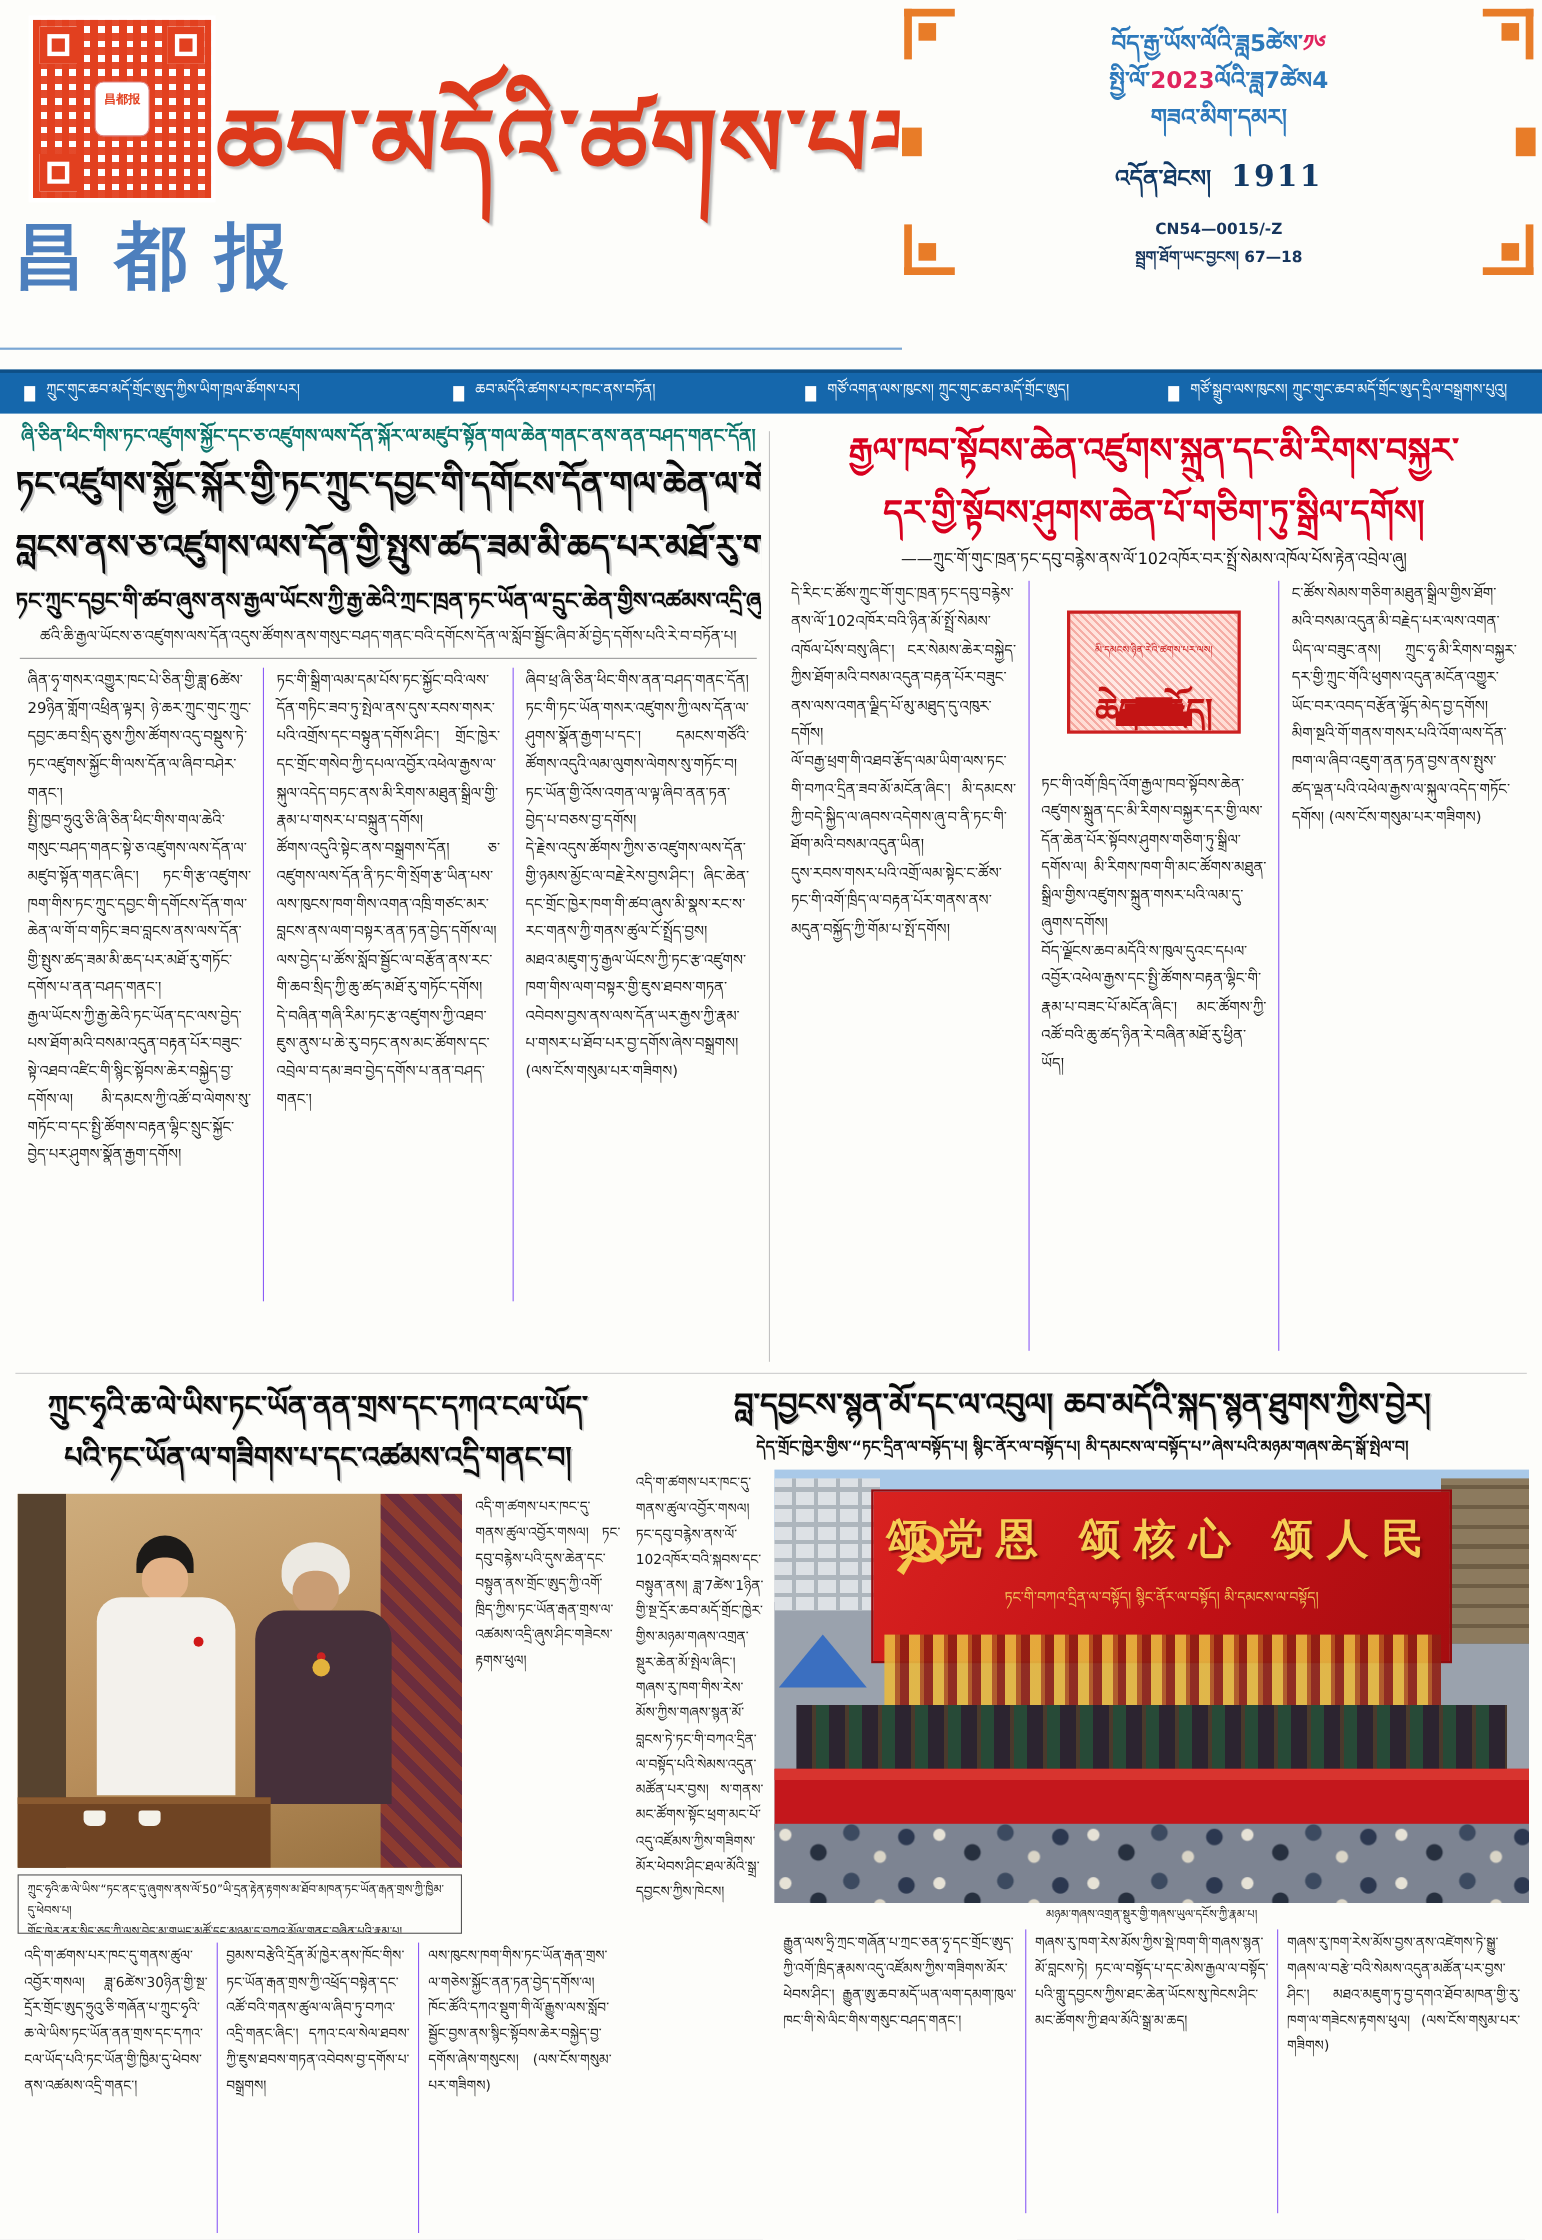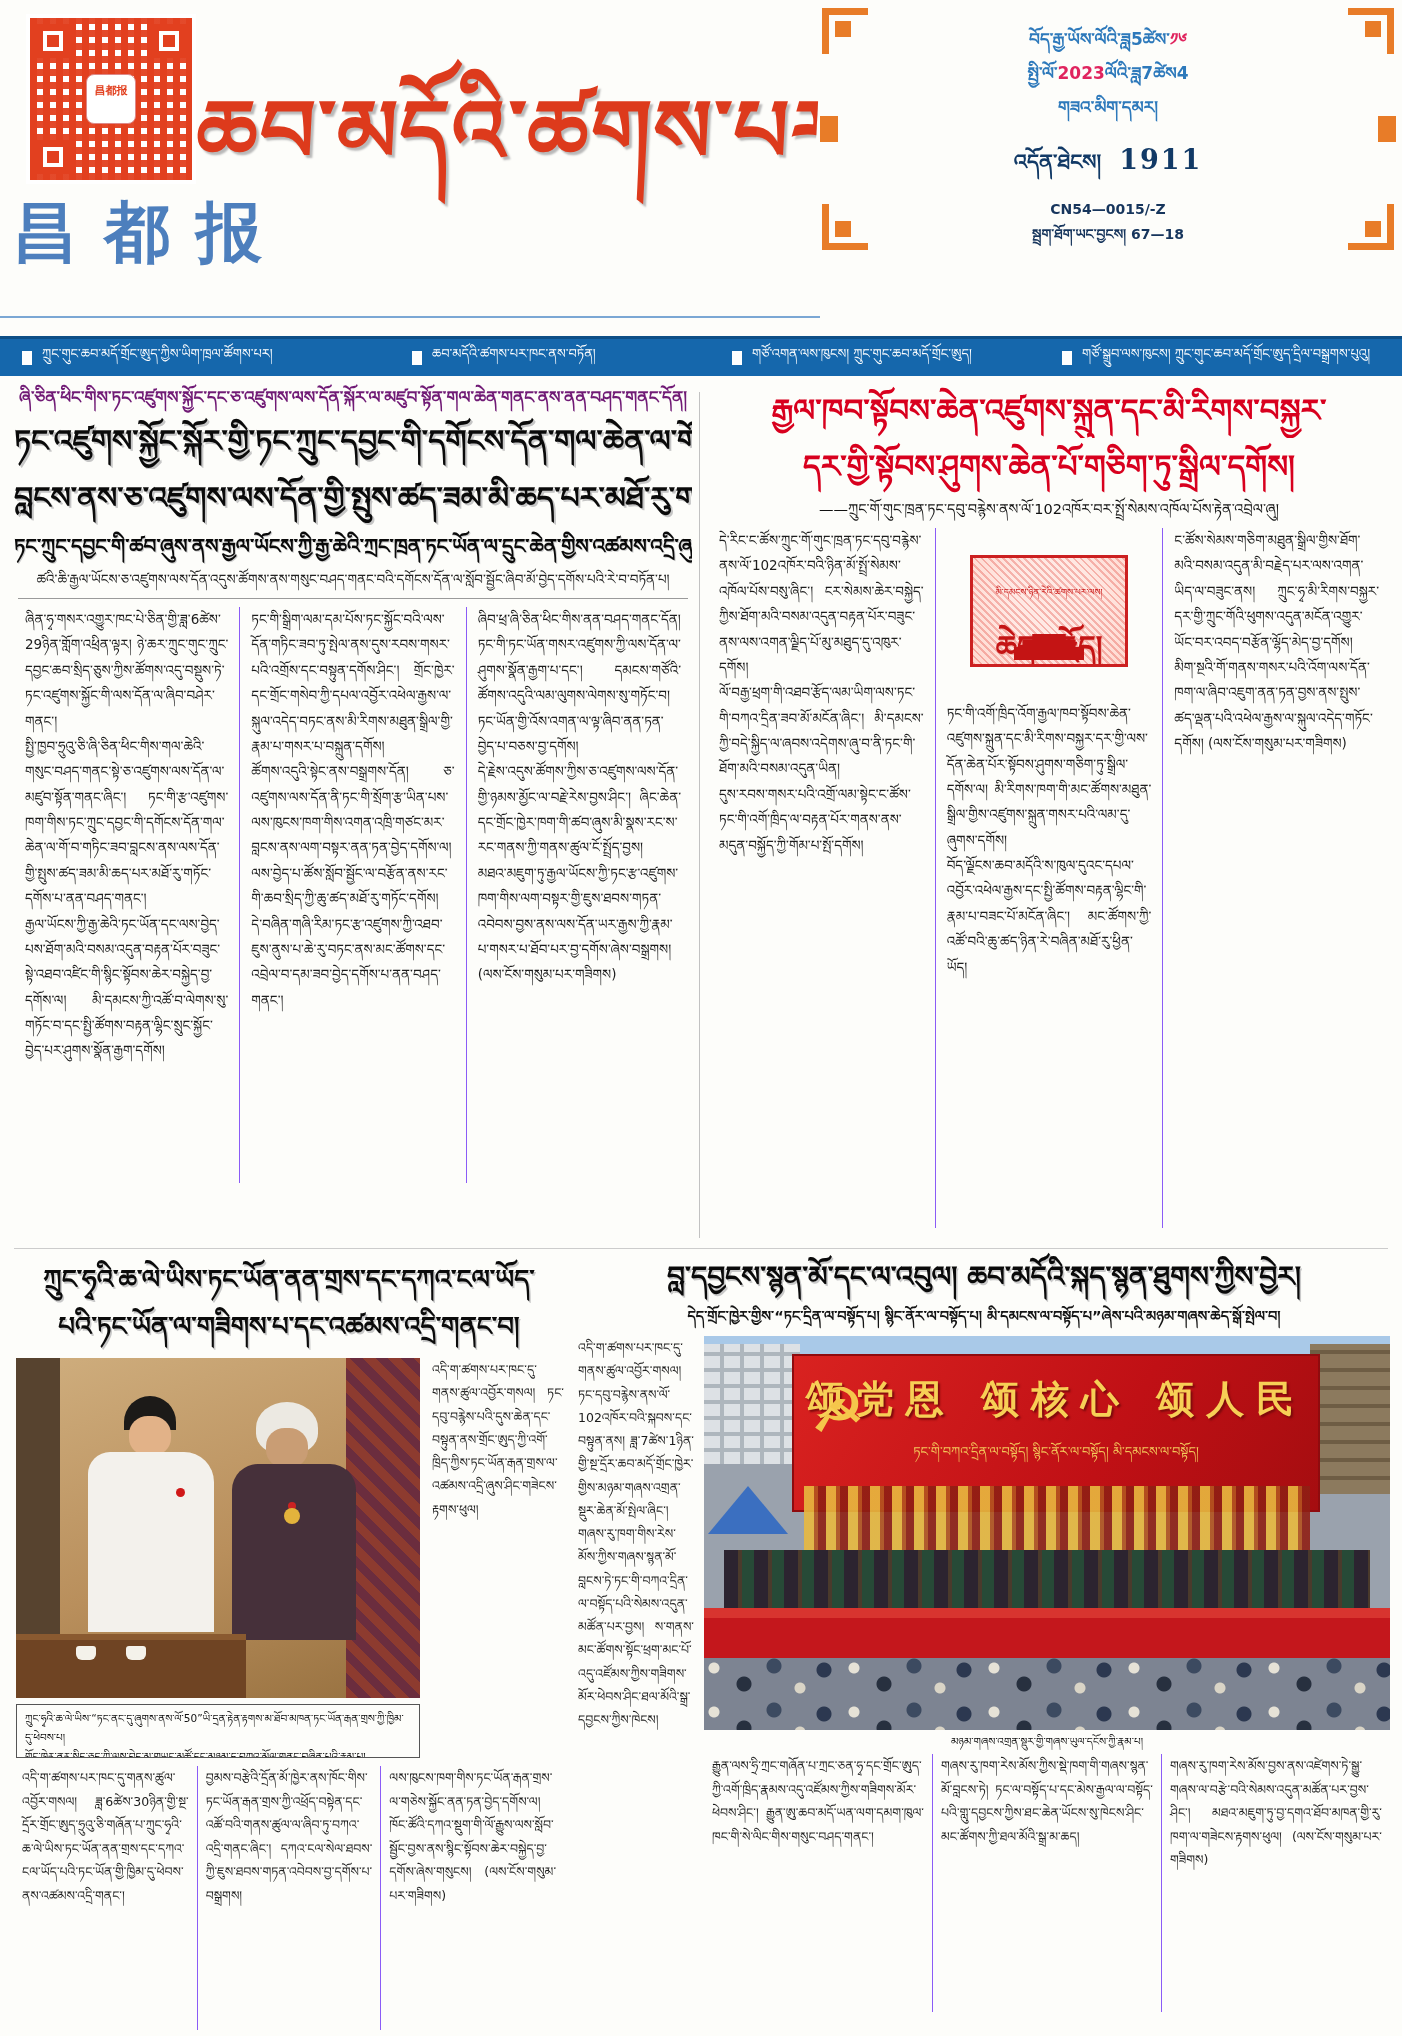--- a/index.html
+++ b/index.html
@@ -29,39 +29,39 @@
   
   .infobox { position:absolute; right:8px; top:8px; width:572px; height:242px; text-align:center; padding-top:14px; }
   .knot { position:absolute; width:46px; height:46px; border:7px solid #e87c28; }
   .knot::after { content:""; position:absolute; width:16px; height:16px; background:#e87c28; }
   .k-tl { left:0; top:0; border-right:none; border-bottom:none; } .k-tl::after { left:6px; top:6px; }
   .k-tr { right:0; top:0; border-left:none; border-bottom:none; } .k-tr::after { right:6px; top:6px; }
   .k-bl { left:0; bottom:0; border-right:none; border-top:none; } .k-bl::after { left:6px; bottom:6px; }
   .k-br { right:0; bottom:0; border-left:none; border-top:none; } .k-br::after { right:6px; bottom:6px; }
   .k-ml { position:absolute; left:-2px; top:108px; width:18px; height:26px; background:#e87c28; }
   .k-mr { position:absolute; right:-2px; top:108px; width:18px; height:26px; background:#e87c28; }
-  .ib-line { font-size:17px; line-height:34px; color:#2d79bb; font-weight:bold; }
+  .ib-line { font-size:21px; line-height:34px; color:#2d79bb; font-weight:bold; }
   .ib-num { color:#e0245e; }
   .ib-issue { margin-top:14px; font-size:21px; color:#123a66; font-weight:bold; }
   .ib-issue .big { font-size:27px; font-family:"DejaVu Serif", serif; letter-spacing:2px; margin-left:18px; }
   .ib-small { font-size:14px; line-height:25px; color:#16355c; font-weight:bold; }
 
   
   .navbar { position:absolute; left:0; top:336px; width:1402px; height:40px; background:#1567ac;
         border-top:3px solid #0e4f86; display:flex; align-items:center; color:#fff; }
   .nav-item { display:flex; align-items:center; font-size:13px; white-space:nowrap; overflow:hidden; }
   .nav-item .sq { width:10px; height:14px; background:#fff; margin:0 10px 0 22px; flex:none; }
   .n1 { width:390px; } .n2 { width:320px; } .n3 { width:330px; } .n4 { width:360px; }
 
   
   .lead { position:absolute; left:14px; top:382px; width:678px; height:864px; overflow:hidden; }
   .vrule-main { position:absolute; left:699px; top:392px; width:1px; height:846px; background:#c2c2c2; }
   .right-art { position:absolute; left:708px; top:382px; width:682px; height:864px; overflow:hidden; }
 
-  .kicker { font-size:17px; font-weight:bold; text-align:center; color:#701a75; line-height:30px; }
+  .kicker { font-size:17px; font-weight:bold; text-align:center; color:#0f766e; line-height:30px; }
   .lead-h1 { font-size:30px; font-weight:bold; text-align:center; color:#0a0a0a; line-height:57px;
         text-shadow:2px 2px 0 #c6c6c6; white-space:nowrap; overflow:hidden; }
   .lead-sub { font-size:20px; font-weight:bold; text-align:center; color:#0a0a0a; line-height:40px;
         text-shadow:1px 1px 0 #cfcfcf; white-space:nowrap; overflow:hidden; }
   .lead-note { font-size:13.5px; text-align:center; color:#222; line-height:26px; }
   .lead-rule { border-top:1px solid #9a9a9a; margin:6px 4px 8px; }
 
   .cols { display:flex; }
   .col { flex:1; padding:0 11px; font-size:13.5px; line-height:1.88; color:#1c1c1c; text-align:justify;
         white-space:pre-line; overflow:hidden; }

